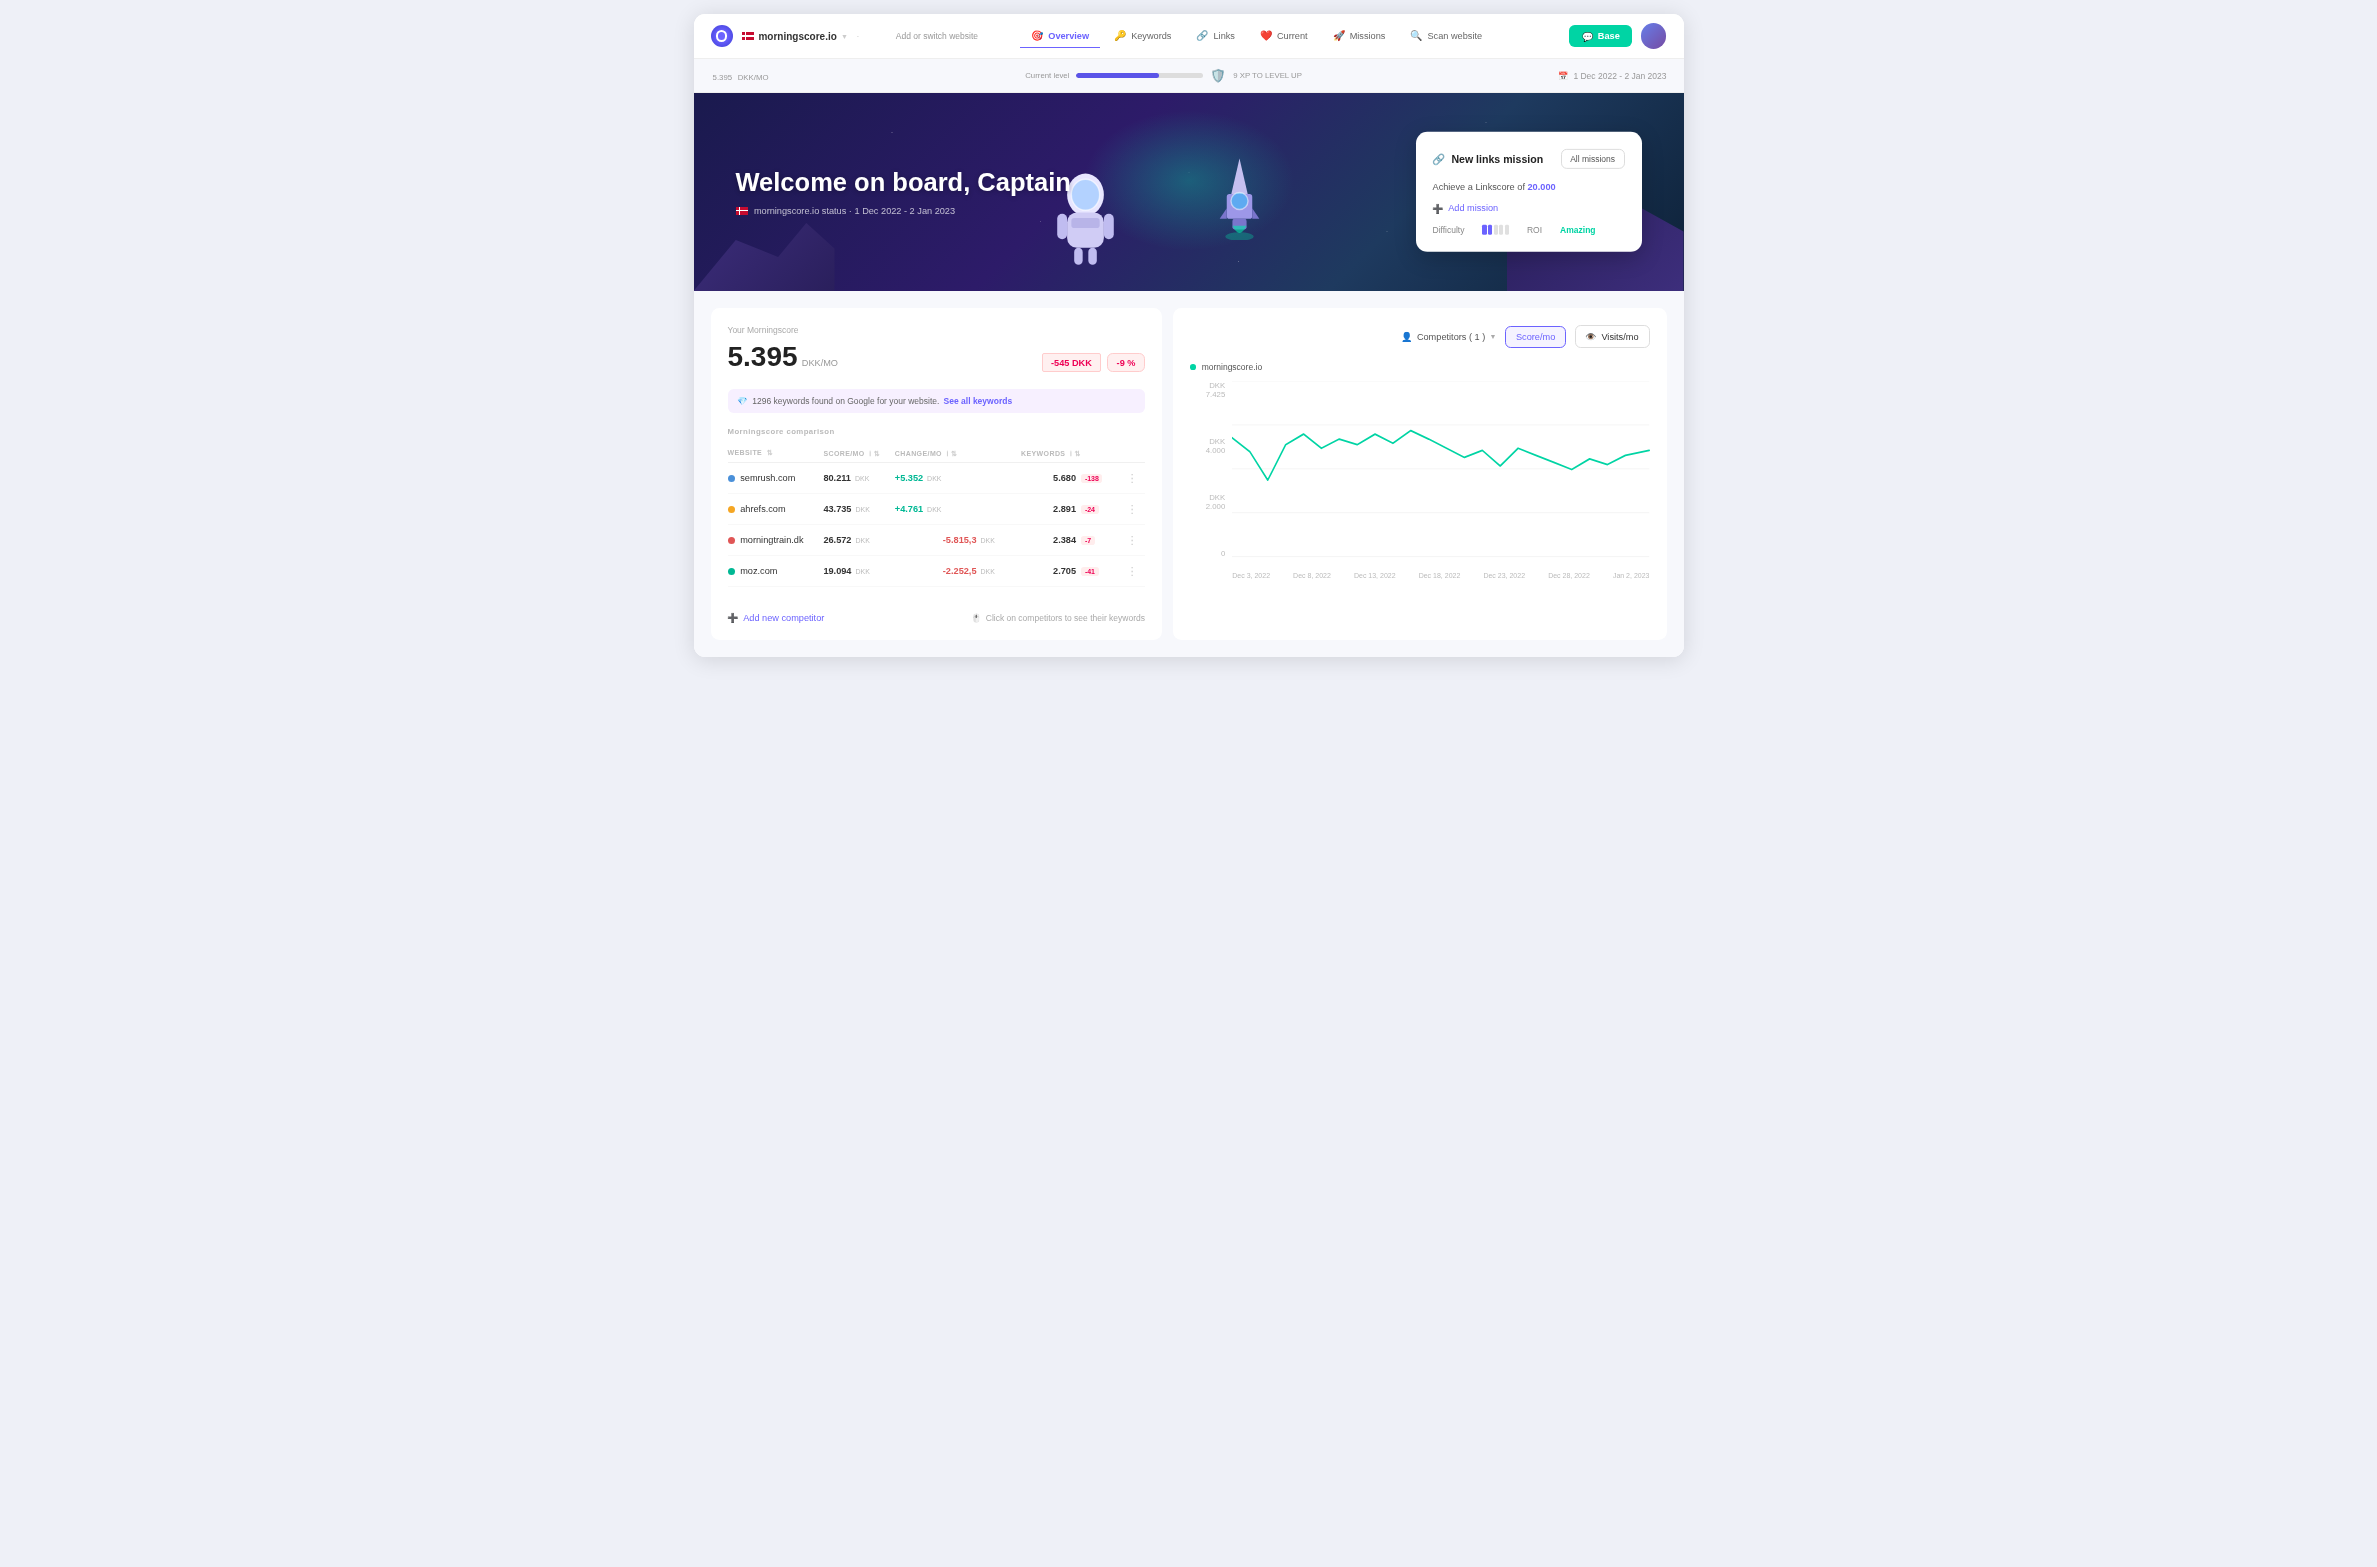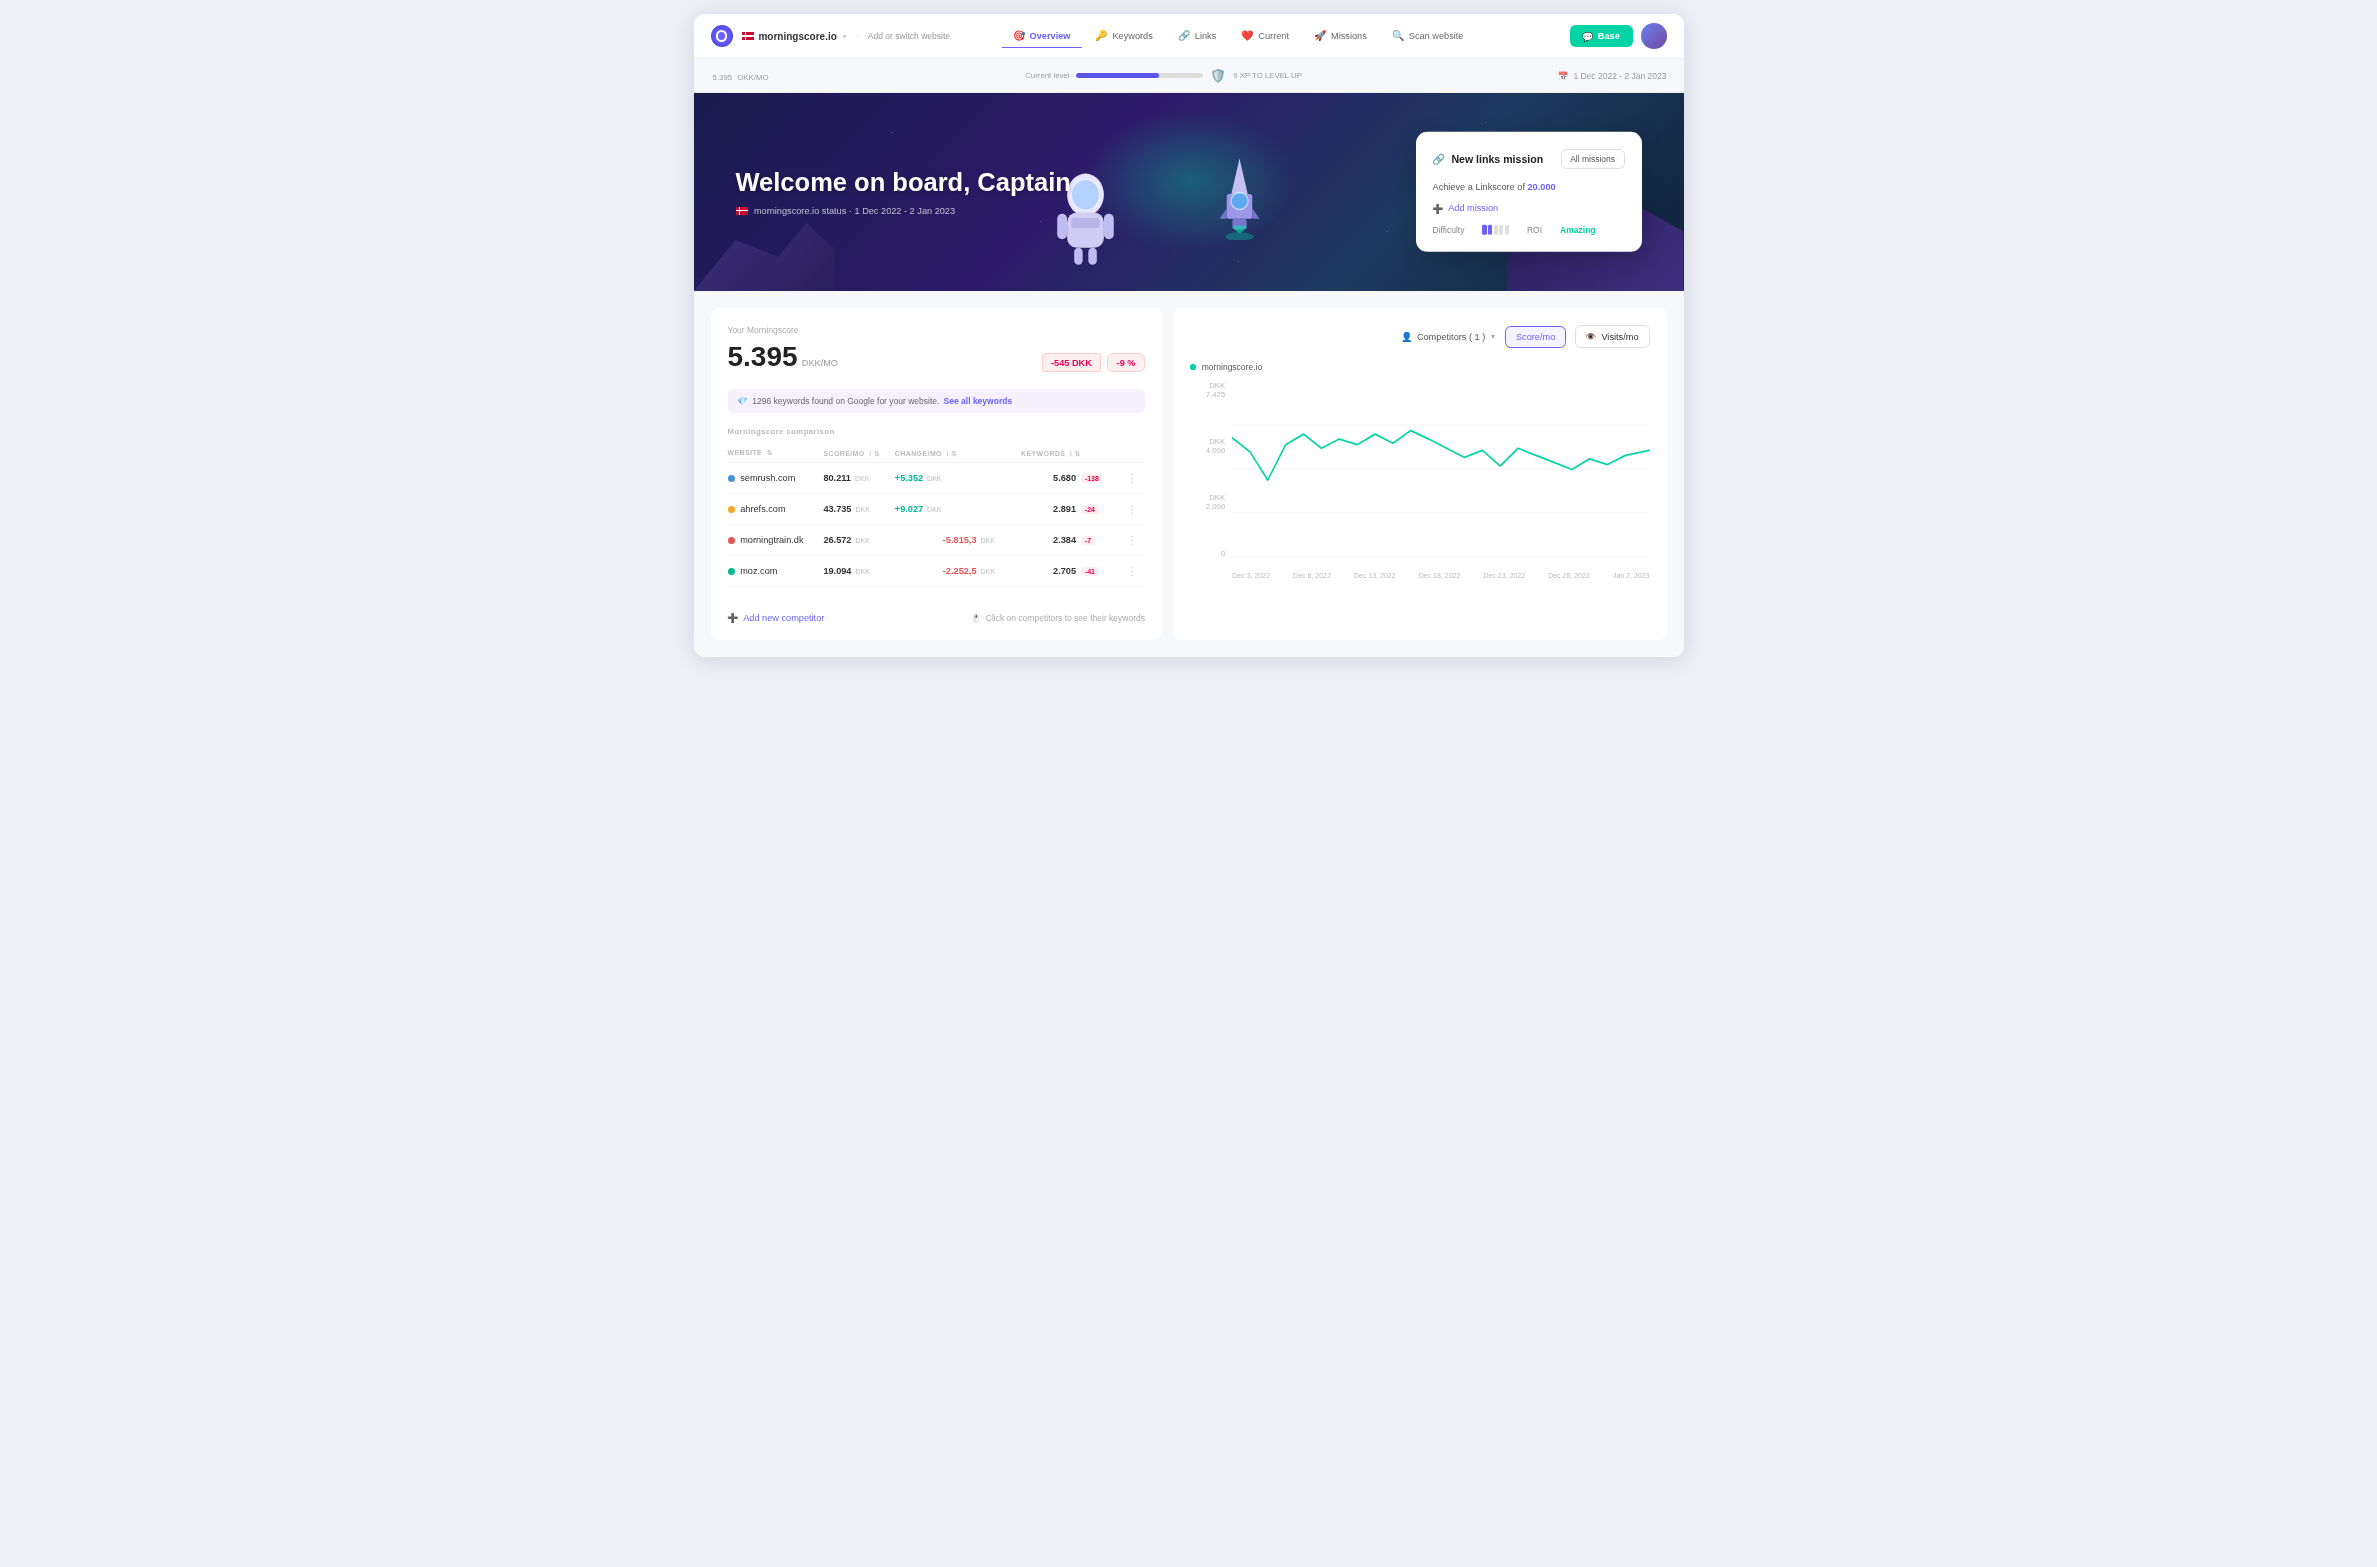--- a/index.html
+++ b/index.html
@@ -59,21 +59,21 @@
       background: #fff;
     }
     .flag-dk::after {
       content: '';
       position: absolute;
       top: 3.5px; left: 0;
       height: 1.4px; width: 100%;
       background: #fff;
     }
     .nav-divider { color: #ccc; font-size: 8.5px; }
-    .nav-add-switch { font-size: 8.5px; color: #999; cursor: pointer; }
+    .nav-add-switch { font-size: 8.5px; color: #999; cursor: pointer; margin-left: 28px; }
     .nav-tabs { display: flex; align-items: center; gap: 2.8px; margin: 0 auto; }
     .nav-tab {
       display: flex; align-items: center; gap: 4.2px;
       padding: 5.7px 11.3px;
       font-size: 9.2px; color: #666;
       cursor: pointer;
       border-bottom: 1.4px solid transparent;
       text-decoration: none;
       white-space: nowrap;
     }
@@ -577,21 +577,21 @@
         <div class="website-cell">
           <span class="website-dot" style="background:#f5a623"></span>
           <span>ahrefs.com</span>
         </div>
       </td>
       <td>
         <span class="score-val">43.735</span>
         <span class="score-unit-sm">DKK</span>
       </td>
       <td>
-        <span class="change-pos">+9.027</span>
+        <span class="change-pos">+4.761</span>
         <span class="score-unit-sm">DKK</span>
       </td>
       <td>
         <span class="keywords-val">2.891</span>
         <span class="kw-badge">-24</span>
       </td>
       <td>
         <button class="more-btn">⋮</button>
       </td>
     </tr>

